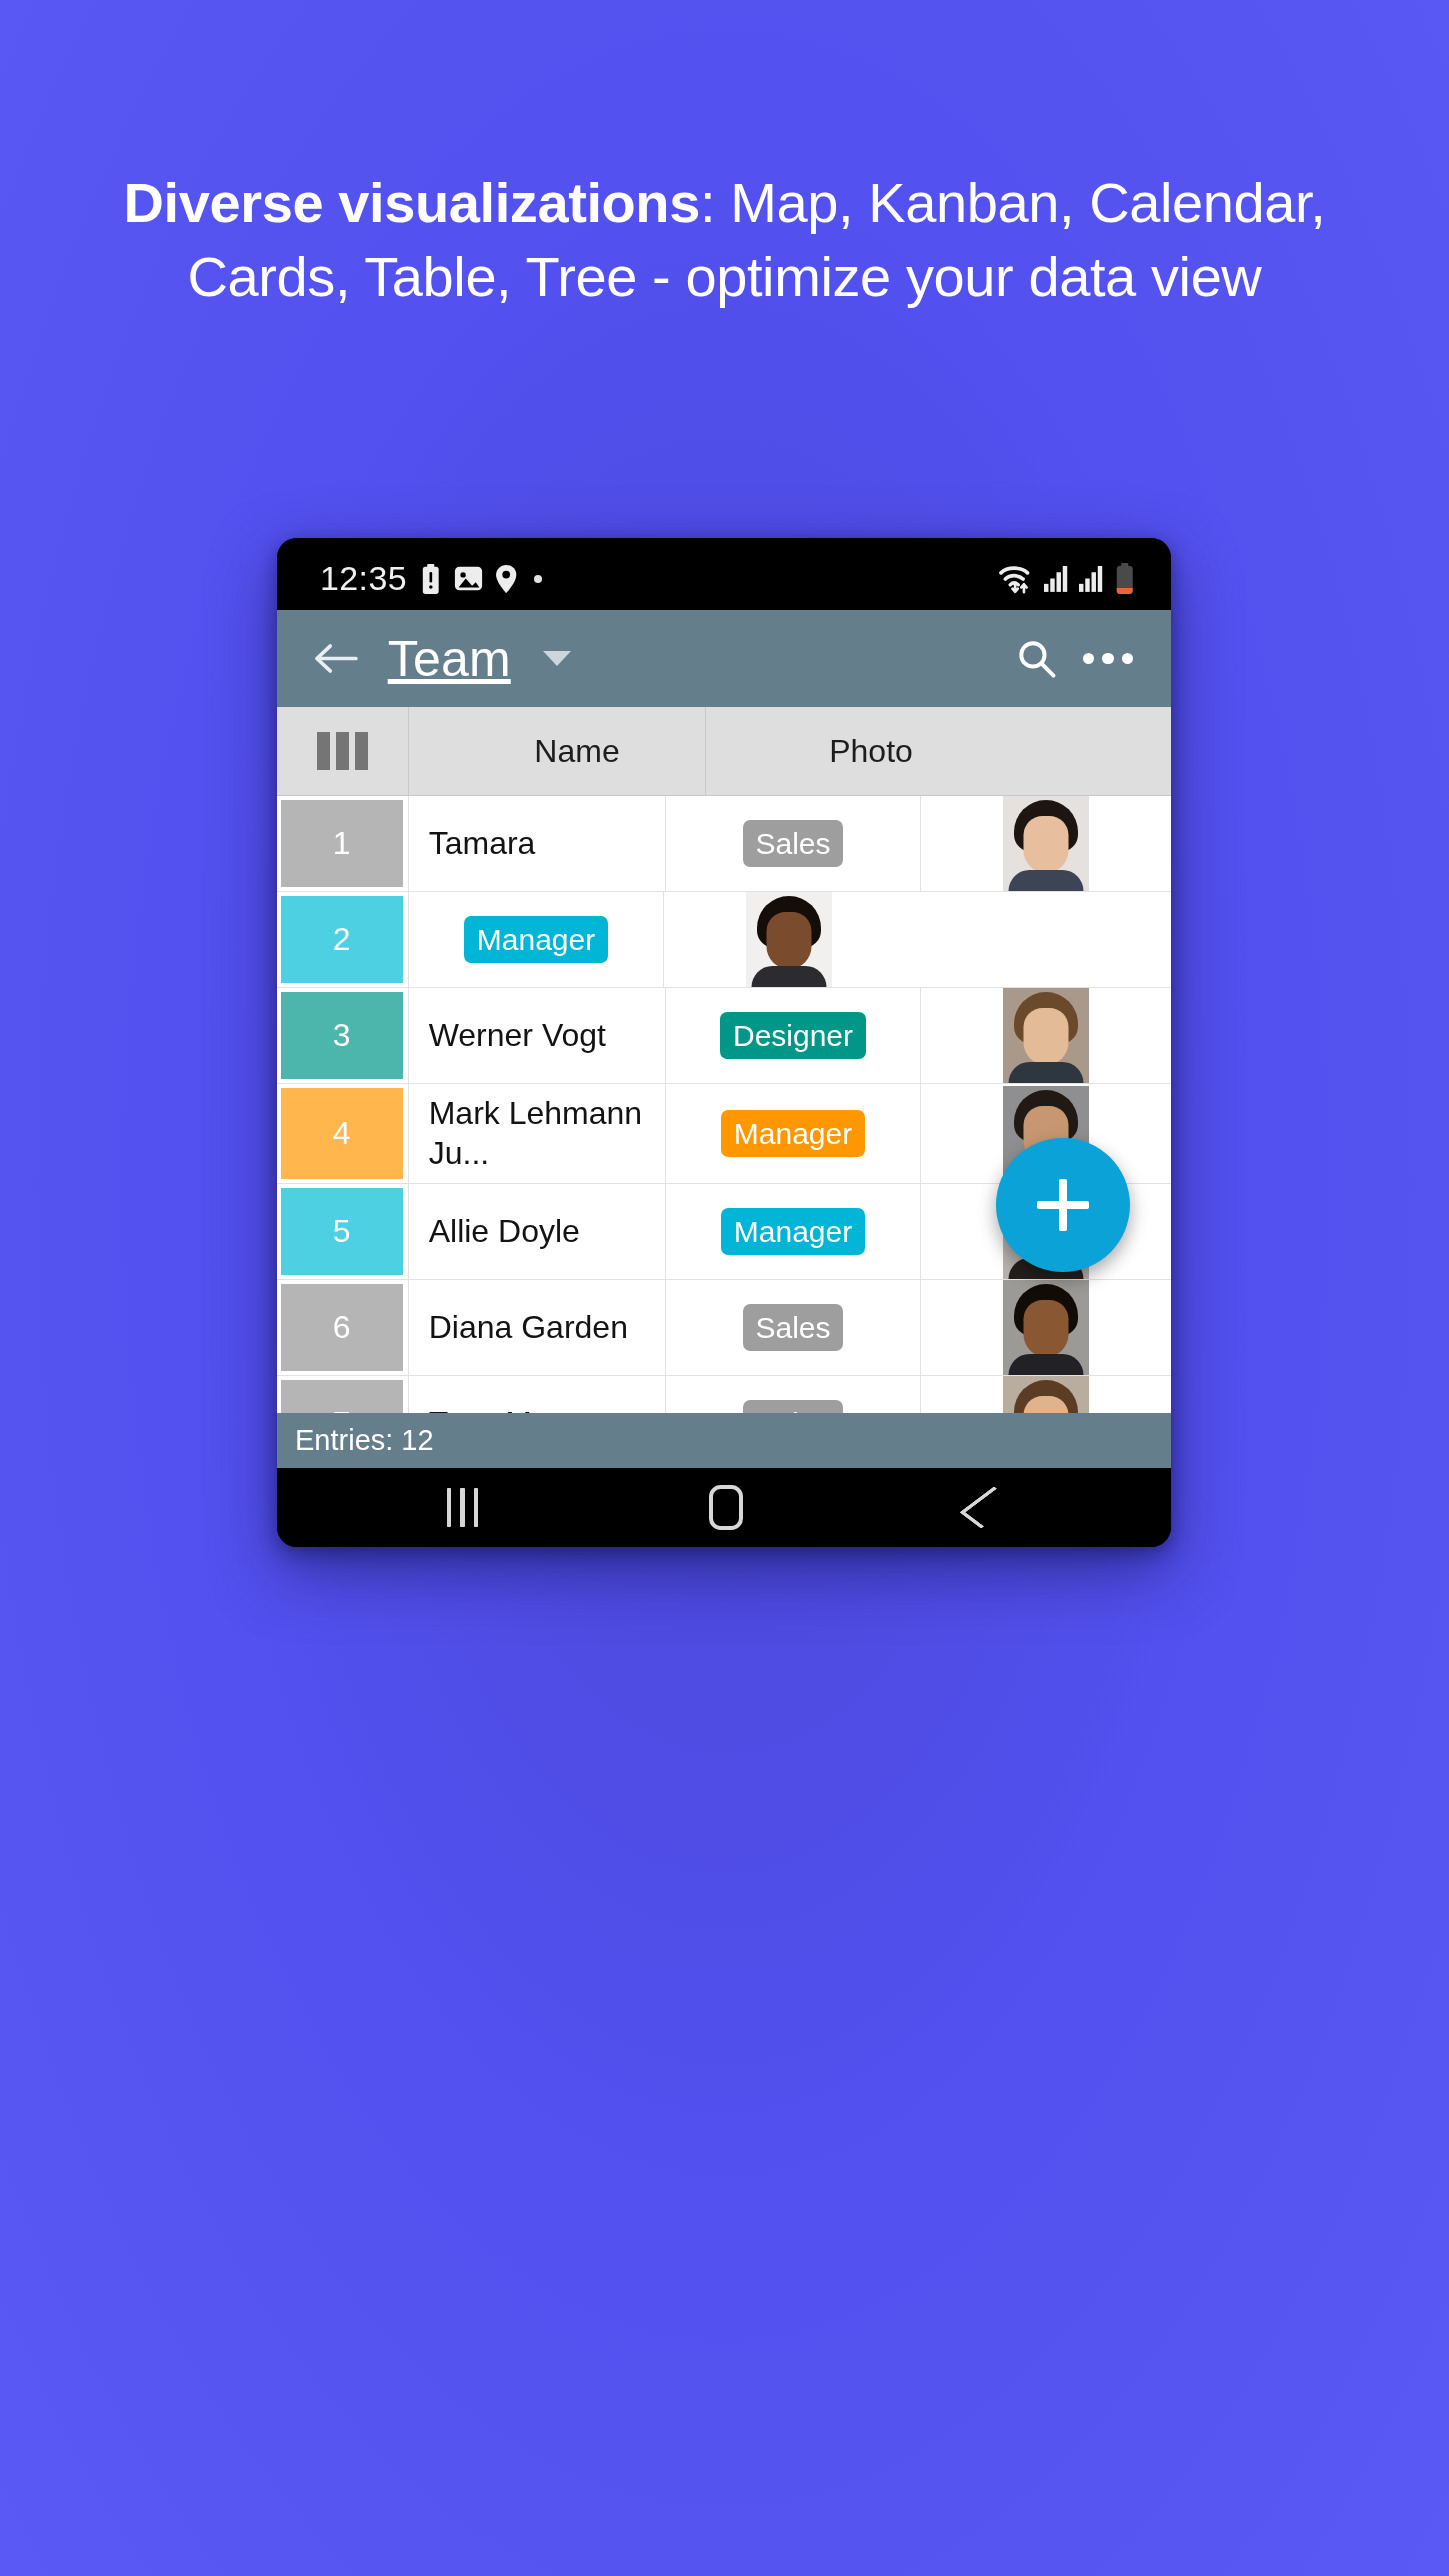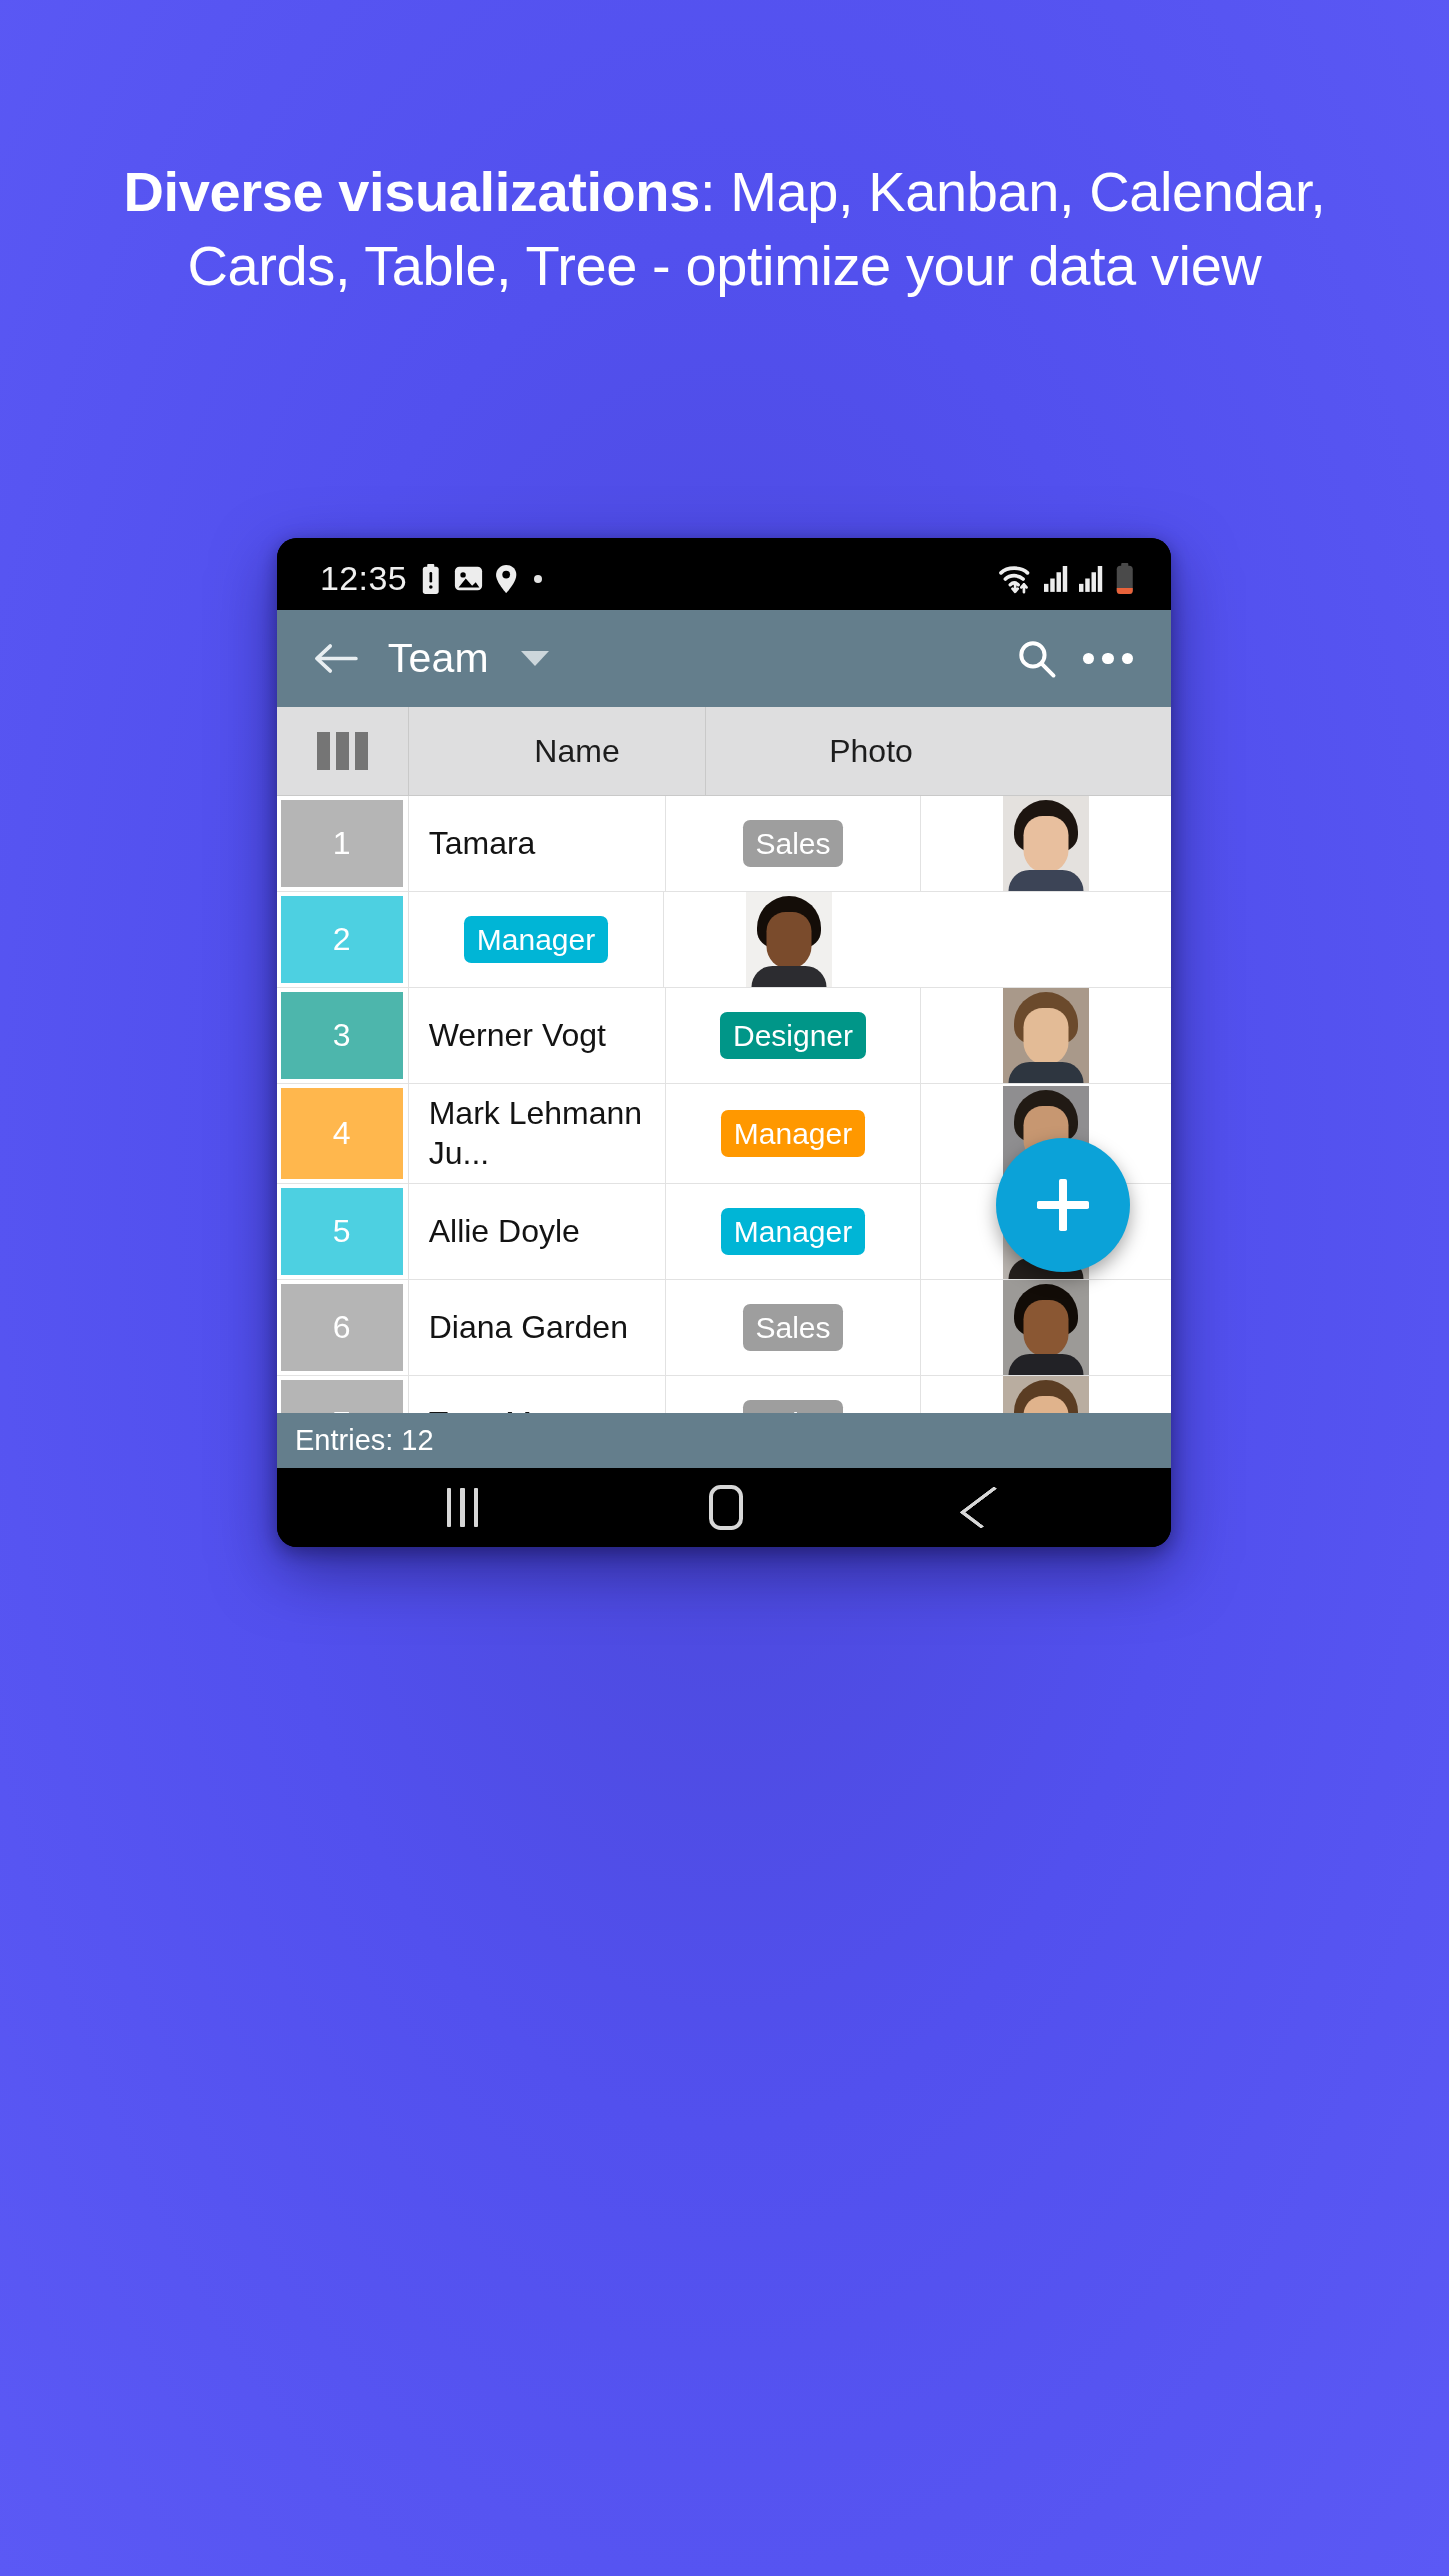--- a/index.html
+++ b/index.html
@@ -8,21 +8,21 @@
     font-family:"Liberation Sans", sans-serif;
     background:#5250ee;
     background-image:radial-gradient(ellipse at 50% 46%, #4a47d6 0%, #5250ee 48%, #5b59f5 100%);
     overflow:hidden;
     position:relative;
   }
 
   
   .headline {
     position:absolute;
-    left:0; right:0; top:155px;
+    left:0; right:0; top:166px;
     text-align:center;
     color:#ffffff;
     font-size:56px;
     line-height:1.33;
     letter-spacing:-0.4px;
     padding:0 107px;
     font-weight:400;
   }
   .headline b { font-weight:700; }
 
@@ -55,22 +55,22 @@
   
   .appbar {
     height:97px; flex:none;
     background:#647e8c;
     display:flex; align-items:center;
     padding:0 30px 0 25px;
     gap:5.4px;
   }
   .ab-btn { width:66px; height:66px; display:flex; align-items:center; justify-content:center; flex:none; }
   .ab-title {
-    color:#ffffff; font-size:41px; font-weight:400;
-    margin-left:14.3px; letter-spacing:0.2px; white-space:nowrap;
+    color:#ffffff; font-size:50px; font-weight:400;
+    margin-left:14.3px; letter-spacing:0.2px; white-space:nowrap;text-decoration:underline;
   }
   .ab-caret {
     width:0;height:0;margin-left:27px;
     border-left:14.3px solid transparent; border-right:14.3px solid transparent;
     border-top:15px solid #ccd6db; flex:none;
   }
   .ab-spacer { flex:1; }
   .dots { display:flex; gap:8px; }
   .dots i { width:11.6px; height:11.6px; border-radius:50%; background:#fff; display:block; }
 

